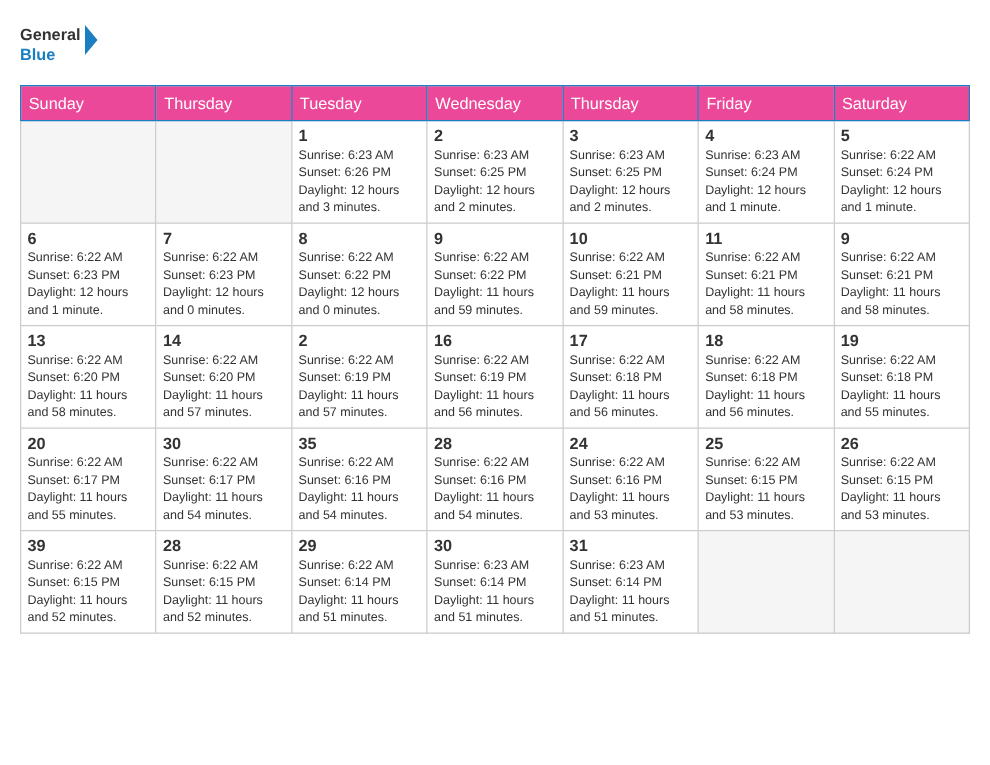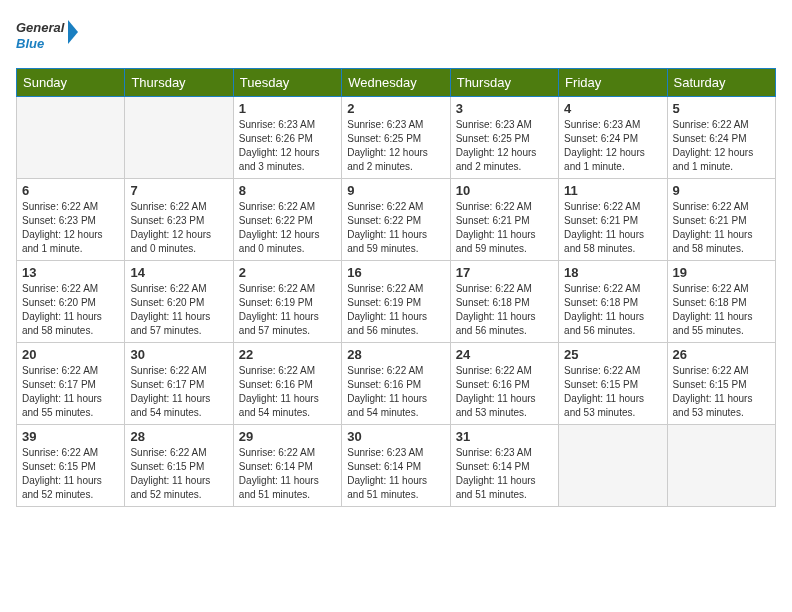--- a/index.html
+++ b/index.html
@@ -8,21 +8,20 @@
       background: #fff;
       width: 792px;
       min-height: 612px;
       padding: 16px;
     }
     .header {
       display: flex;
       justify-content: space-between;
       align-items: flex-end;
       margin-bottom: 12px;
-      font-style: italic;
     }
     .logo {
       display: flex;
       align-items: center;
       gap: 2px;
     }
     .title-section {
       text-align: right;
     }
     .month-title {
@@ -33,21 +32,21 @@
     .location {
       font-size: 14px;
       color: #555;
     }
     table {
       width: 100%;
       border-collapse: collapse;
       table-layout: fixed;
     }
     th {
-      background-color: #4d7c0f;
+      background-color: #ec4899;
       color: white;
       text-align: left;
       padding: 6px 6px;
       font-size: 13px;
       font-weight: normal;
       border: 1px solid #1a7fc1;
     }
     td {
       border: 1px solid #ccc;
       vertical-align: top;
@@ -201,21 +200,21 @@
       <tr>
         <td>
           <span class="day-num">20</span>
           <div class="day-info">Sunrise: 6:22 AM<br>Sunset: 6:17 PM<br>Daylight: 11 hours and 55 minutes.</div>
         </td>
         <td>
           <span class="day-num">30</span>
           <div class="day-info">Sunrise: 6:22 AM<br>Sunset: 6:17 PM<br>Daylight: 11 hours and 54 minutes.</div>
         </td>
         <td>
-          <span class="day-num">22</span>
+          <span class="day-num">35</span>
           <div class="day-info">Sunrise: 6:22 AM<br>Sunset: 6:16 PM<br>Daylight: 11 hours and 54 minutes.</div>
         </td>
         <td>
           <span class="day-num">28</span>
           <div class="day-info">Sunrise: 6:22 AM<br>Sunset: 6:16 PM<br>Daylight: 11 hours and 54 minutes.</div>
         </td>
         <td>
           <span class="day-num">24</span>
           <div class="day-info">Sunrise: 6:22 AM<br>Sunset: 6:16 PM<br>Daylight: 11 hours and 53 minutes.</div>
         </td>

